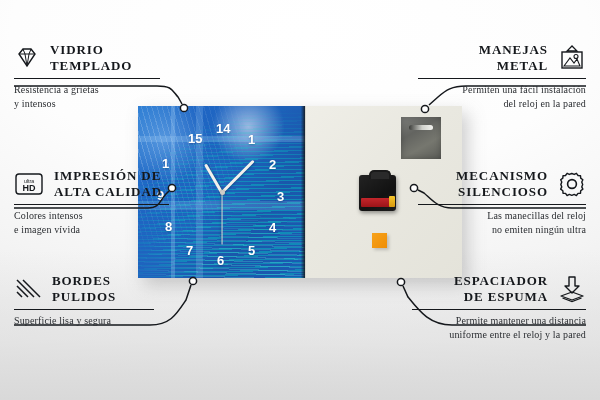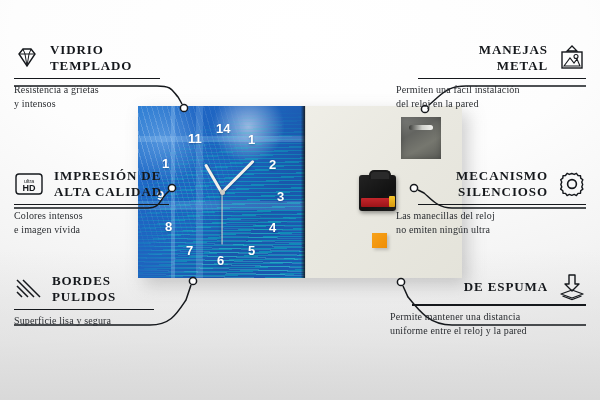--- a/index.html
+++ b/index.html
@@ -124,21 +124,21 @@
     letter-spacing:.9px;color:#15181c;line-height:1.25;text-transform:uppercase;
   }
   .c-rule{height:1.6px;background:#15181c;margin-top:3px;}
   .c-desc{
     font-family:"Liberation Serif", serif;font-size:10px;color:#2a2d31;
     line-height:1.42;margin-top:4px;letter-spacing:.15px;
   }
   .left .c-title{text-align:left;}
   .right .c-head{flex-direction:row;}
   .right .c-title{text-align:right;}
-  .right .c-desc{text-align:left;}
+  .right .c-desc{text-align:right;}
   .ic{flex:0 0 auto;display:block;}
 
   svg.lines{position:absolute;left:0;top:0;width:600px;height:400px;z-index:4;pointer-events:none;}
   .lnk{fill:none;stroke:#15181c;stroke-width:1.5;}
   .dot{fill:#ffffff;stroke:#15181c;stroke-width:1.5;}
 </style>
 </head>
 <body>
 
 <div id="stage">
@@ -177,21 +177,21 @@
       <span class="num" style="left:110px;top:27px">1</span>
       <span class="num" style="left:131px;top:52px">2</span>
       <span class="num" style="left:139px;top:84px">3</span>
       <span class="num" style="left:131px;top:115px">4</span>
       <span class="num" style="left:110px;top:138px">5</span>
       <span class="num" style="left:79px;top:148px">6</span>
       <span class="num" style="left:48px;top:138px">7</span>
       <span class="num" style="left:27px;top:114px">8</span>
       <span class="num" style="left:19px;top:83px">9</span>
       <span class="num" style="left:24px;top:51px">1</span>
-      <span class="num" style="left:50px;top:26px">11</span>
+      <span class="num" style="left:50px;top:26px">15</span>
 
       <div class="hand" style="left:84px;top:85px;width:33px;height:3.4px;transform:rotate(-120deg)"></div>
       <div class="hand" style="left:84px;top:85px;width:45px;height:3.4px;transform:rotate(-45deg)"></div>
       <div class="hand" style="left:84px;top:86px;width:52px;height:1.1px;transform:rotate(90deg);background:#dedcd6"></div>
       <div class="pin" style="left:82px;top:84px"></div>
 
       <div class="clock-edge"></div>
     </div>
 
     <div class="clock-back">
@@ -283,20 +283,21 @@
       </svg>
     </div>
     <div class="c-rule" style="width:168px;margin-left:auto"></div>
     <div class="c-desc">Las manecillas del reloj</div>
     <div class="c-desc" style="margin-top:0">no emiten ningún ultra</div>
   </div>
 
   <div class="callout right" style="right:14px;top:273px;width:196px;text-align:right">
     <div class="c-head">
       <div style="flex:1">
+        <div class="c-title">ESPACIADOR</div>
         <div class="c-title">DE ESPUMA</div>
       </div>
       <svg class="ic" width="28" height="28" viewBox="0 0 28 28">
         <path d="M11 2 L17 2 L17 11 L21 11 L14 18 L7 11 L11 11 Z" fill="none" stroke="#15181c" stroke-width="1.4" stroke-linejoin="round"></path>
         <path d="M14 17 L25 21 L14 25 L3 21 Z" fill="none" stroke="#15181c" stroke-width="1.3" stroke-linejoin="round"></path>
         <path d="M4.5 23 L14 26.6 L23.5 23" fill="none" stroke="#15181c" stroke-width="1.2"></path>
       </svg>
     </div>
     <div class="c-rule" style="width:174px;margin-left:auto"></div>
     <div class="c-desc">Permite mantener una distancia</div>

